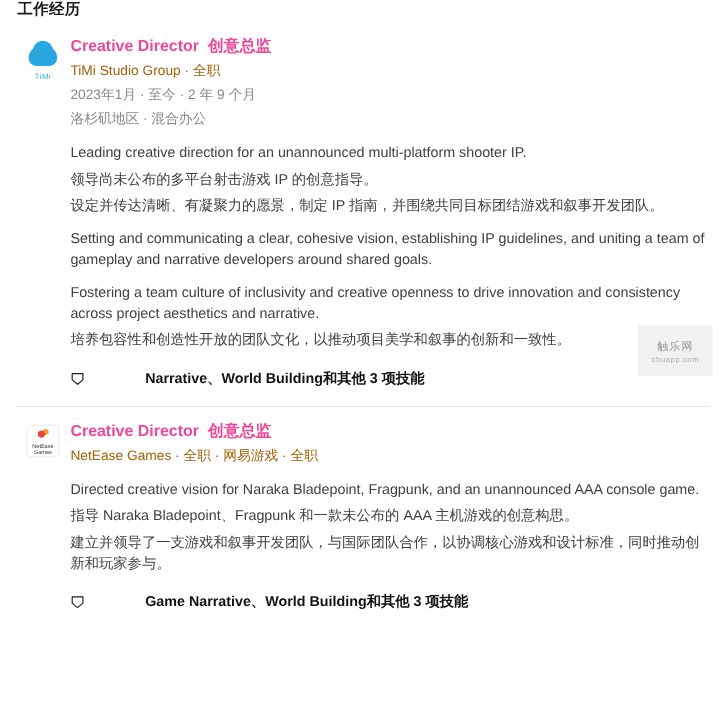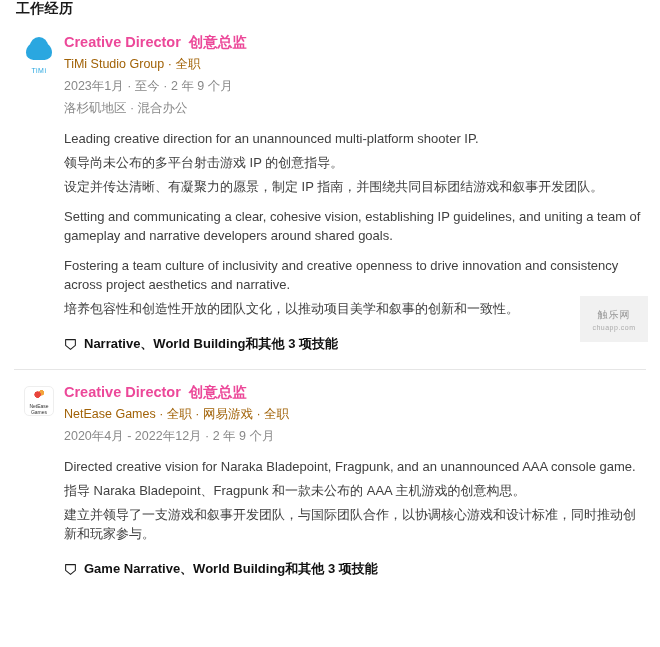--- a/index.html
+++ b/index.html
@@ -134,20 +134,21 @@
   .para.cn {
     margin-top: 5px;
   }
   .skills {
     display: flex;
     align-items: center;
     margin-top: 17px;
     font-size: 13px;
     font-weight: bold;
     color: #111;
+    gap: 48px;
   }
   .skill-icon {
     width: 13px;
     height: 13px;
     margin-right: 7px;
     flex: 0 0 13px;
     display: inline-block;
   }
   .divider {
     height: 1px;
@@ -226,21 +227,20 @@
       <div class="logo logo-netease">
         <div class="ne-swirl"></div>
         <div class="ne-text">NetEase Games</div>
       </div>
     </div>
     <div class="content-col">
       <div class="job-title">
         <span>Creative Director</span><span class="cn">创意总监</span>
       </div>
       <div class="meta">NetEase Games · 全职 · 网易游戏 · 全职</div>
-      <div class="meta dim">2020年4月 - 2022年12月 · 2 年 9 个月</div>
 
       <div class="para">Directed creative vision for Naraka Bladepoint, Fragpunk, and an unannounced AAA console game.</div>
       <div class="para cn">指导 Naraka Bladepoint、Fragpunk 和一款未公布的 AAA 主机游戏的创意构思。</div>
       <div class="para cn">建立并领导了一支游戏和叙事开发团队，与国际团队合作，以协调核心游戏和设计标准，同时推动创新和玩家参与。</div>
 
       <div class="skills">
         <span class="skill-icon">
           <svg viewBox="0 0 16 16" width="13" height="13" aria-hidden="true">
             <path d="M2 2 h12 v7 l-6 5 l-6 -5 z" fill="none" stroke="#1f1f1f" stroke-width="1.3" stroke-linejoin="round"></path>
           </svg>

